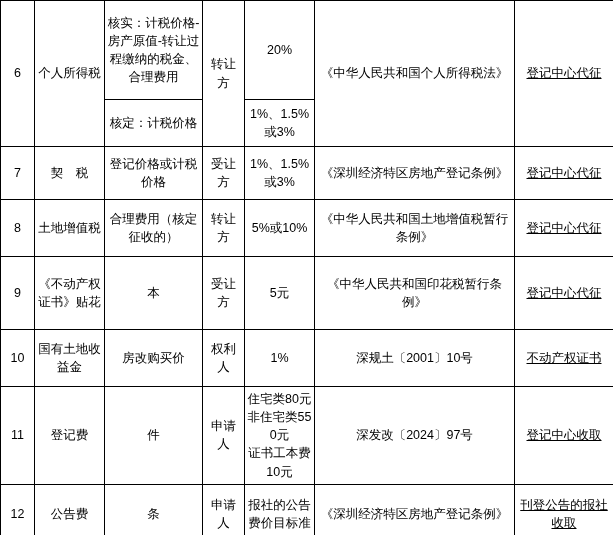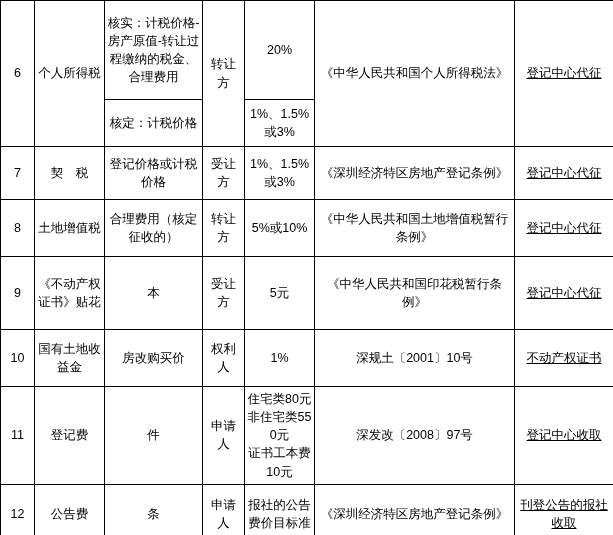--- a/index.html
+++ b/index.html
@@ -118,21 +118,21 @@
     <tr>
       <td class="cell-no" style="height:70px;">11</td>
       <td class="cell-name">登记费</td>
       <td class="cell-base">件</td>
       <td class="cell-payer">申请人</td>
       <td class="cell-rate">
         <span class="stack-line">住宅类80元</span>
         <span class="stack-line">非住宅类550元</span>
         <span class="stack-line">证书工本费10元</span>
       </td>
-      <td class="cell-law">深发改〔2008〕97号</td>
+      <td class="cell-law">深发改〔2024〕97号</td>
       <td class="cell-org">登记中心收取</td>
     </tr>
 
     <tr>
       <td class="cell-no" style="height:52px;">12</td>
       <td class="cell-name">公告费</td>
       <td class="cell-base">条</td>
       <td class="cell-payer">申请人</td>
       <td class="cell-rate">报社的公告费价目标准</td>
       <td class="cell-law">《深圳经济特区房地产登记条例》</td>

